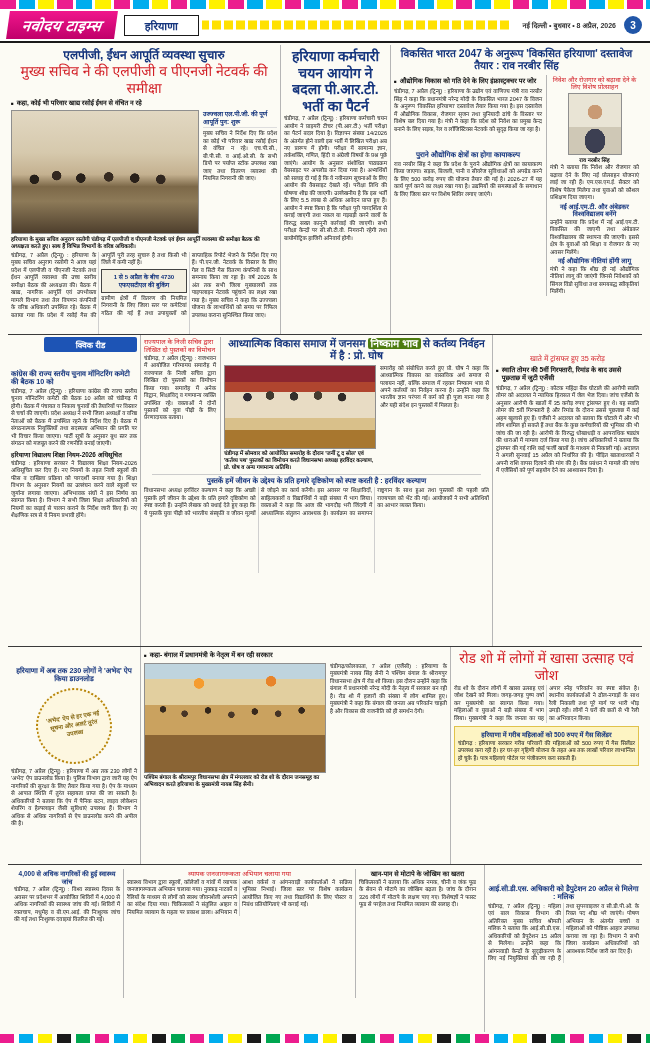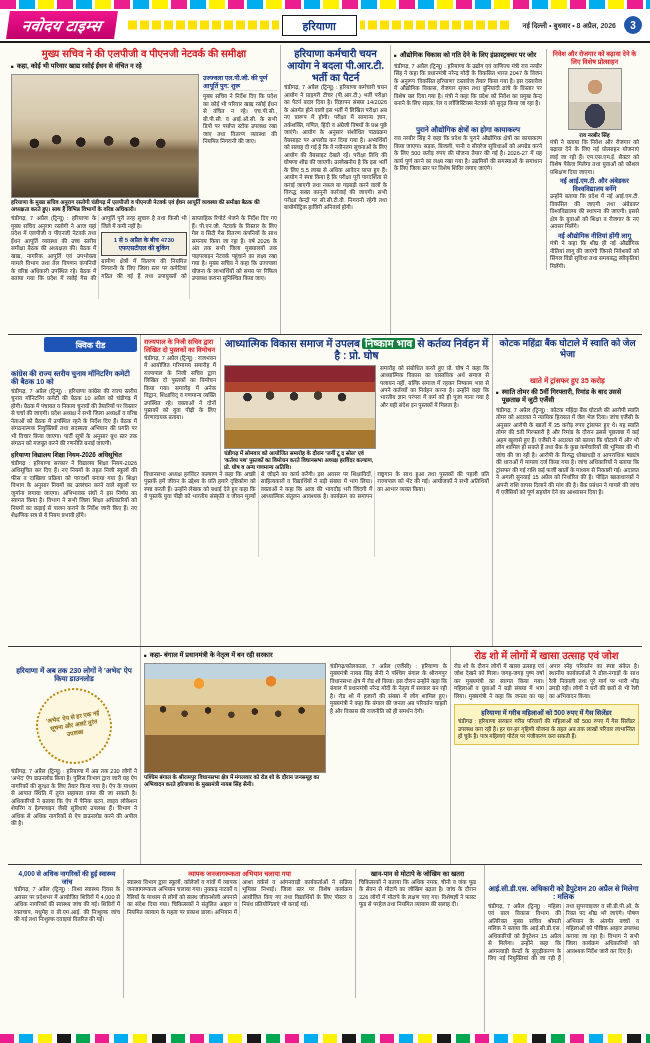--- a/index.html
+++ b/index.html
@@ -6,46 +6,46 @@
   html,body{background:#9a9a9a;}
   :root{--hl-blue:#15357d;--hl-red:#d21f26;--brand:#e5007d;--accent-yellow:#ffe100;}
   .page{width:650px;height:1043px;margin:0 auto;background:#fcfbf4;position:relative;overflow:hidden;
         font-family:"Liberation Sans","DejaVu Sans",sans-serif;color:#1b1b1b;display:flex;flex-direction:column;}
   .strip{height:9px;flex:0 0 auto;
     background:repeating-linear-gradient(90deg,#ec1d8e 0 16px,#fff 16px 19px,#00adee 19px 35px,#fff 35px 38px,#fff100 38px 54px,#fff 54px 57px);}
   .strip.bottom{background:repeating-linear-gradient(90deg,#ec1d8e 0 14px,#fff 14px 19px,#00adee 19px 33px,#fff 33px 38px,#fff100 38px 52px,#fff 52px 57px,#1a1a1a 57px 71px,#fff 71px 76px,#00a650 76px 90px,#fff 90px 95px);}
   .masthead{height:34px;flex:0 0 auto;display:flex;align-items:center;gap:8px;padding:3px 8px;border-bottom:2px solid #1a1a1a;background:#fff;}
   .logo{background:linear-gradient(180deg,#f0168c,#c0006a);color:#fff;font-weight:bold;font-style:italic;
         font-size:15px;padding:4px 14px;transform:skewX(-8deg);letter-spacing:.5px;white-space:nowrap;}
-  .badge-wrap{flex:1;position:relative;height:100%;display:flex;align-items:center;justify-content:center;}
+  .badge-wrap{flex:1;position:relative;height:100%;display:flex;align-items:center;justify-content:flex-start;}
   .badge-strip{position:absolute;left:4px;right:4px;top:50%;height:9px;transform:translateY(-50%);
         background:repeating-linear-gradient(90deg,var(--accent-yellow) 0 9px,#fff 9px 12px);}
   .region-badge{position:relative;background:#fff;border:1.5px solid #1a1a1a;padding:2px 20px;font-weight:bold;
         font-size:11px;color:var(--hl-blue);box-shadow:0 0 0 3px #fff;}
   .dateline{font-size:7px;font-weight:bold;color:#333;white-space:nowrap;}
   .page-badge{width:18px;height:18px;border-radius:50%;background:#2156a8;color:#fff;font-size:10px;font-weight:bold;
         display:flex;align-items:center;justify-content:center;flex:0 0 auto;}
   main{flex:1;padding:2px 8px;display:flex;flex-direction:column;min-height:0;}
   section{overflow:hidden;}
   .sec{border-bottom:1.2px solid #3a3a3a;}
   .col{padding:2px 3px;overflow:hidden;min-width:0;}
   .vr{border-left:1px solid #b5b5b5;}
   .c{text-align:center;}
   .h-blue{color:var(--hl-blue);font-weight:bold;line-height:1.18;}
-  .h-red{color:var(--hl-red);font-weight:bold;line-height:1.2;}
+  .h-red{color:var(--hl-red);font-weight:normal;line-height:1.2;}
   .h-black{color:#141414;font-weight:bold;line-height:1.2;}.s12{font-size:12px;}.s10{font-size:10.4px;}.s9{font-size:9px;}
-  .s8{font-size:10px;}.s7{font-size:7.2px;margin-top:18px;}.s65{font-size:6.5px;}
+  .s8{font-size:14px;}.s7{font-size:7.2px;margin-top:18px;}.s65{font-size:6.5px;}
   .body{font-size:5.6px;line-height:1.34;text-align:justify;color:#151515;}
   .body p{margin-bottom:2px;}
   .cols2{column-count:2;column-gap:5px;column-rule:1px solid #cfcfcf;}
   .cols3{column-count:3;column-gap:5px;column-rule:1px solid #cfcfcf;}
   .caption{font-size:5.6px;font-weight:bold;line-height:1.25;margin-top:1.5px;color:#111;}
   .bullet{display:flex;gap:3px;font-size:6.6px;font-weight:bold;line-height:1.3;margin:2px 0;color:#111;}
   .sq::before{content:"■";font-size:4.6px;line-height:1.9;color:#111;}
-  .mark{background:#15803d;color:#fff;padding:0 3px;margin:0 2px;border-radius:2px;white-space:nowrap;}
+  .mark{background:#4d7c0f;color:#fff;padding:0 3px;margin:0 2px;border-radius:2px;white-space:nowrap;}
   .hlbox{border:1px solid #444;background:#f3efe0;color:var(--hl-blue);font-weight:bold;font-size:6.1px;
         text-align:center;padding:3px 2px;margin:2px 0;break-inside:avoid;line-height:1.3;}
   .mini-head{font-size:6.3px;font-weight:bold;color:var(--hl-blue);line-height:1.25;margin-bottom:2px;
         border-bottom:1px solid #ddd;padding-bottom:1px;}
   .inline-head{font-size:6.4px;font-weight:bold;color:#101010;line-height:1.25;margin:3px 0 1px;}
   .qr{background:#1d54b5;color:#fff;font-weight:bold;font-size:8.2px;text-align:center;padding:2px 0;
         margin-bottom:3px;border-radius:2px;margin-left:33px;}
   .photo{position:relative;border:1px solid #8f8f8f;overflow:hidden;width:100%;}
   .ph-meeting{height:124px;background:
     radial-gradient(circle at 12% 56%, #262019 4.5px, transparent 5px),
@@ -120,20 +120,21 @@
       <div class="region-badge">हरियाणा</div>
     </div>
     <div class="dateline">नई दिल्ली • बुधवार • 8 अप्रैल, 2026</div>
     <div class="page-badge">3</div>
   </header>
 
   <main>
 
     <section class="sec" id="row1">
       <article class="col">
+        <h1 class="h-blue s12 c">एलपीजी, ईंधन आपूर्ति व्यवस्था सुचारु</h1>
         <h2 class="h-red s8 c">मुख्य सचिव ने की एलपीजी व पीएनजी नेटवर्क की समीक्षा</h2>
         <div class="bullet">
           <span class="sq"></span>
           <span>कहा, कोई भी परिवार खाद्य रसोई ईंधन से वंचित न रहे</span>
         </div>
         <div class="lpg-mid">
           <figure class="lpg-fig">
             <div class="photo ph-meeting"></div>
           </figure>
           <div class="lpg-side">
@@ -148,20 +149,21 @@
           <p>ग्रामीण क्षेत्रों में वितरण की नियमित निगरानी के लिए जिला स्तर पर कमेटियां गठित की गई हैं तथा उपायुक्तों को साप्ताहिक रिपोर्ट भेजने के निर्देश दिए गए हैं। पी.एन.जी. नेटवर्क के विस्तार के लिए गेल व सिटी गैस वितरण कंपनियों के साथ समन्वय किया जा रहा है। वर्ष 2026 के अंत तक सभी जिला मुख्यालयों तक पाइपलाइन नेटवर्क पहुंचाने का लक्ष्य रखा गया है। मुख्य सचिव ने कहा कि उज्ज्वला योजना के लाभार्थियों को समय पर रिफिल उपलब्ध कराना सुनिश्चित किया जाए।</p>
         </div>
       </article>
 
       <article class="col vr">
         <h2 class="h-blue s8 c">हरियाणा कर्मचारी चयन आयोग ने बदला पी.आर.टी. भर्ती का पैटर्न</h2>
         <p class="body">चंडीगढ़, 7 अप्रैल (ट्रिन्यू) : हरियाणा कर्मचारी चयन आयोग ने प्राइमरी टीचर (पी.आर.टी.) भर्ती परीक्षा का पैटर्न बदल दिया है। विज्ञापन संख्या 14/2026 के अंतर्गत होने वाली इस भर्ती में लिखित परीक्षा अब नए प्रारूप में होगी। परीक्षा में सामान्य ज्ञान, तर्कशक्ति, गणित, हिंदी व अंग्रेजी विषयों के प्रश्न पूछे जाएंगे। आयोग के अनुसार संशोधित पाठ्यक्रम वैबसाइट पर अपलोड कर दिया गया है। अभ्यर्थियों को सलाह दी गई है कि वे नवीनतम सूचनाओं के लिए आयोग की वैबसाइट देखते रहें। परीक्षा तिथि की घोषणा शीघ्र की जाएगी। उल्लेखनीय है कि इस भर्ती के लिए 5.5 लाख से अधिक आवेदन प्राप्त हुए हैं। आयोग ने स्पष्ट किया है कि परीक्षा पूरी पारदर्शिता से कराई जाएगी तथा नकल या गड़बड़ी करने वालों के विरुद्ध सख्त कानूनी कार्रवाई की जाएगी। सभी परीक्षा केन्द्रों पर सी.सी.टी.वी. निगरानी रहेगी तथा बायोमीट्रिक हाजिरी अनिवार्य होगी।</p>
       </article>
 
       <article class="col vr">
+        <h1 class="h-blue s10 c">विकसित भारत 2047 के अनुरूप 'विकसित हरियाणा' दस्तावेज तैयार : राव नरबीर सिंह</h1>
         <div class="vik-cols">
           <div class="vik-left">
             <div class="bullet">
               <span class="sq"></span>
               <span>औद्योगिक विकास को गति देने के लिए इंफ्रास्ट्रक्चर पर जोर</span>
             </div>
             <p class="body">चंडीगढ़, 7 अप्रैल (ट्रिन्यू) : हरियाणा के उद्योग एवं वाणिज्य मंत्री राव नरबीर सिंह ने कहा कि प्रधानमंत्री नरेन्द्र मोदी के विकसित भारत 2047 के विजन के अनुरूप 'विकसित हरियाणा' दस्तावेज तैयार किया गया है। इस दस्तावेज में औद्योगिक विकास, रोजगार सृजन तथा बुनियादी ढांचे के विस्तार पर विशेष बल दिया गया है। मंत्री ने कहा कि प्रदेश को निवेश का प्रमुख केन्द्र बनाने के लिए सड़क, रेल व लॉजिस्टिक्स नेटवर्क को सुदृढ़ किया जा रहा है।</p>
             <h3 class="h-blue s7 c">पुराने औद्योगिक क्षेत्रों का होगा कायाकल्प</h3>
             <p class="body">राव नरबीर सिंह ने कहा कि प्रदेश के पुराने औद्योगिक क्षेत्रों का कायाकल्प किया जाएगा। सड़क, बिजली, पानी व सीवरेज सुविधाओं को अपग्रेड करने के लिए 500 करोड़ रुपए की योजना तैयार की गई है। 2026-27 में यह कार्य पूर्ण करने का लक्ष्य रखा गया है। उद्यमियों की समस्याओं के समाधान के लिए जिला स्तर पर विशेष शिविर लगाए जाएंगे।</p>
           </div>
@@ -192,37 +194,37 @@
         </article>
       </div>
 
       <article class="col vr">
         <div class="sp-top">
           <div class="sp-left">
             <h3 class="h-red s65">राज्यपाल के निजी सचिव द्वारा लिखित दो पुस्तकों का विमोचन</h3>
             <p class="body">चंडीगढ़, 7 अप्रैल (ट्रिन्यू) : राजभवन में आयोजित गरिमामय समारोह में राज्यपाल के निजी सचिव द्वारा लिखित दो पुस्तकों का विमोचन किया गया। समारोह में अनेक विद्वान, शिक्षाविद् व गणमान्य व्यक्ति उपस्थित रहे। वक्ताओं ने दोनों पुस्तकों को युवा पीढ़ी के लिए प्रेरणादायक बताया।</p>
           </div>
           <div class="sp-main vr">
-            <h1 class="h-blue s10 c"><span>आध्यात्मिक विकास समाज में उपलब</span><span class="mark">निष्काम भाव</span><span>से कर्तव्य निर्वहन में है : प्रो. घोष</span></h1>
+            <h1 class="h-blue s10 c"><span>आध्यात्मिक विकास समाज में जनसम</span><span class="mark">निष्काम भाव</span><span>से कर्तव्य निर्वहन में है : प्रो. घोष</span></h1>
             <div class="sp-photo-row">
               <figure class="sp-fig">
                 <div class="photo ph-books"></div>
                 <figcaption class="caption">चंडीगढ़ में सोमवार को आयोजित समारोह के दौरान 'जर्नी टू द सोल' एवं 'कर्तव्य पथ' पुस्तकों का विमोचन करते विधानसभा अध्यक्ष हरविंदर कल्याण, प्रो. घोष व अन्य गणमान्य अतिथि।</figcaption>
               </figure>
               <p class="body sp-side">समारोह को संबोधित करते हुए प्रो. घोष ने कहा कि आध्यात्मिक विकास का वास्तविक अर्थ समाज से पलायन नहीं, बल्कि समाज में रहकर निष्काम भाव से अपने कर्तव्यों का निर्वहन करना है। उन्होंने कहा कि भारतीय ज्ञान परंपरा में कर्म को ही पूजा माना गया है और यही संदेश इन पुस्तकों में मिलता है।</p>
             </div>
           </div>
         </div>
+        <h2 class="h-blue s7 c sp-mid">पुस्तकें हमें जीवन के उद्देश्य के प्रति हमारे दृष्टिकोण को स्पष्ट करती है : हरविंदर कल्याण</h2>
         <div class="body cols3 sp-bottom">
           <p>विधानसभा अध्यक्ष हरविंदर कल्याण ने कहा कि अच्छी पुस्तकें हमें जीवन के उद्देश्य के प्रति हमारे दृष्टिकोण को स्पष्ट करती हैं। उन्होंने लेखक को बधाई देते हुए कहा कि ये पुस्तकें युवा पीढ़ी को भारतीय संस्कृति व जीवन मूल्यों से जोड़ने का कार्य करेंगी। इस अवसर पर शिक्षाविदों, साहित्यकारों व विद्यार्थियों ने बड़ी संख्या में भाग लिया। वक्ताओं ने कहा कि आज की भागदौड़ भरी जिंदगी में आध्यात्मिक संतुलन आवश्यक है। कार्यक्रम का समापन राष्ट्रगान के साथ हुआ तथा पुस्तकों की पहली प्रति राज्यपाल को भेंट की गई। आयोजकों ने सभी अतिथियों का आभार व्यक्त किया।</p>
         </div>
       </article>
 
       <article class="col vr">
-        <h2 class="h-blue s9 c">कोटक महिंद्रा बैंक घोटाले में स्वाति को जेल भेजा</h2>
         <h3 class="h-red s7 c">खाते में ट्रांसफर हुए 35 करोड़</h3>
         <div class="bullet">
           <span class="sq"></span>
           <span>स्वाति तोमर की 5वीं गिरफ्तारी, रिमांड के बाद उससे पूछताछ में जुटी एजैंसी</span>
         </div>
         <p class="body">चंडीगढ़, 7 अप्रैल (ट्रिन्यू) : कोटक महिंद्रा बैंक घोटाले की आरोपी स्वाति तोमर को अदालत ने न्यायिक हिरासत में जेल भेज दिया। जांच एजैंसी के अनुसार आरोपी के खातों में 35 करोड़ रुपए ट्रांसफर हुए थे। यह स्वाति तोमर की 5वीं गिरफ्तारी है और रिमांड के दौरान उससे पूछताछ में कई अहम खुलासे हुए हैं। एजैंसी ने अदालत को बताया कि घोटाले में और भी लोग शामिल हो सकते हैं तथा बैंक के कुछ कर्मचारियों की भूमिका की भी जांच की जा रही है। आरोपी के विरुद्ध धोखाधड़ी व आपराधिक षड्यंत्र की धाराओं में मामला दर्ज किया गया है। जांच अधिकारियों ने बताया कि ट्रांसफर की गई राशि कई फर्जी खातों के माध्यम से निकाली गई। अदालत ने अगली सुनवाई 15 अप्रैल को निर्धारित की है। पीड़ित खाताधारकों ने अपनी राशि वापस दिलाने की मांग की है। बैंक प्रबंधन ने मामले की जांच में एजैंसियों को पूर्ण सहयोग देने का आश्वासन दिया है।</p>
       </article>
     </section>
 
     <section class="sec" id="row3">

